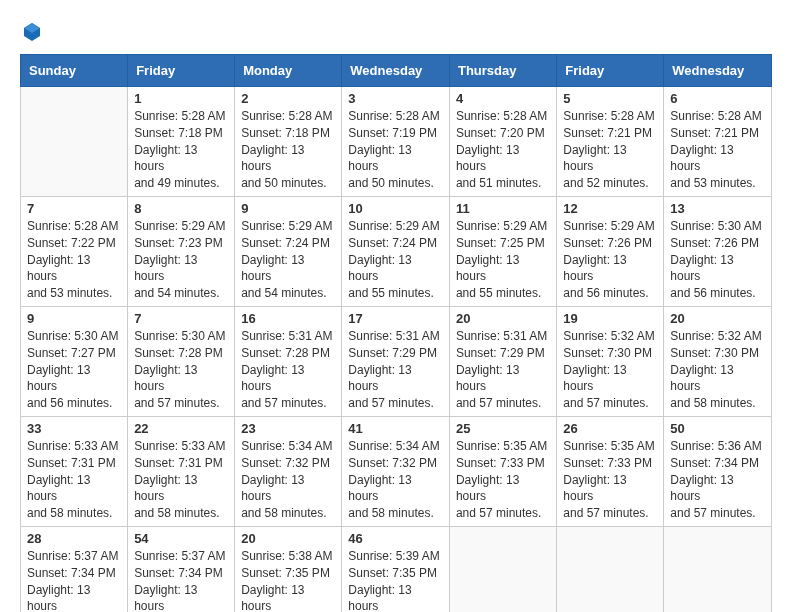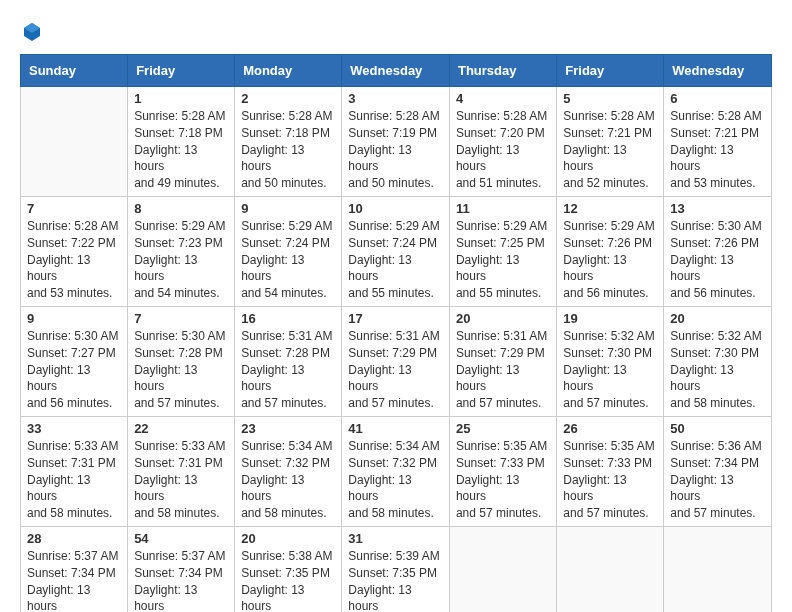--- a/index.html
+++ b/index.html
@@ -335,21 +335,21 @@
 and 56 minutes.</div>
         </td>
         <td>
           <span class="day-number">20</span>
           <div class="day-info" style="white-space: pre-line;">Sunrise: 5:38 AM
 Sunset: 7:35 PM
 Daylight: 13 hours
 and 56 minutes.</div>
         </td>
         <td>
-          <span class="day-number">31</span>
+          <span class="day-number">46</span>
           <div class="day-info" style="white-space: pre-line;">Sunrise: 5:39 AM
 Sunset: 7:35 PM
 Daylight: 13 hours
 and 56 minutes.</div>
         </td>
         <td class="empty-cell"></td>
         <td class="empty-cell"></td>
         <td class="empty-cell"></td>
       </tr>
     </tbody>

